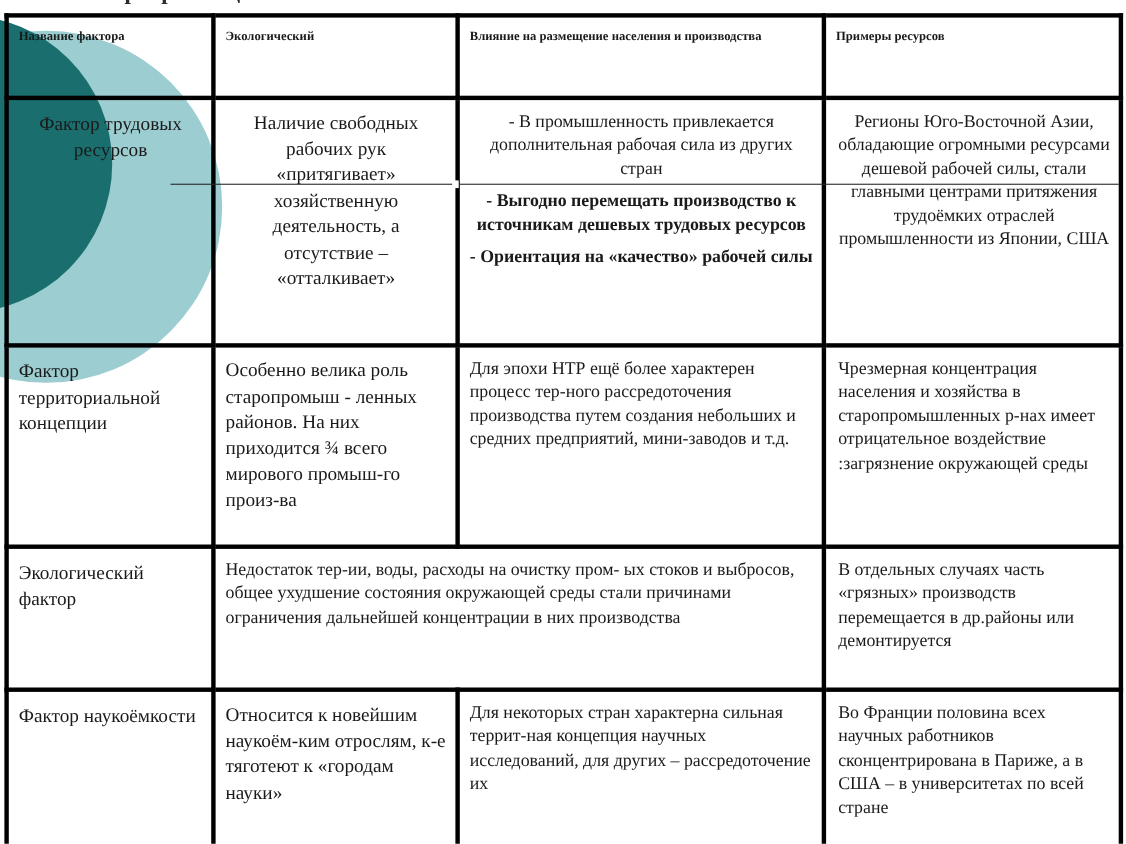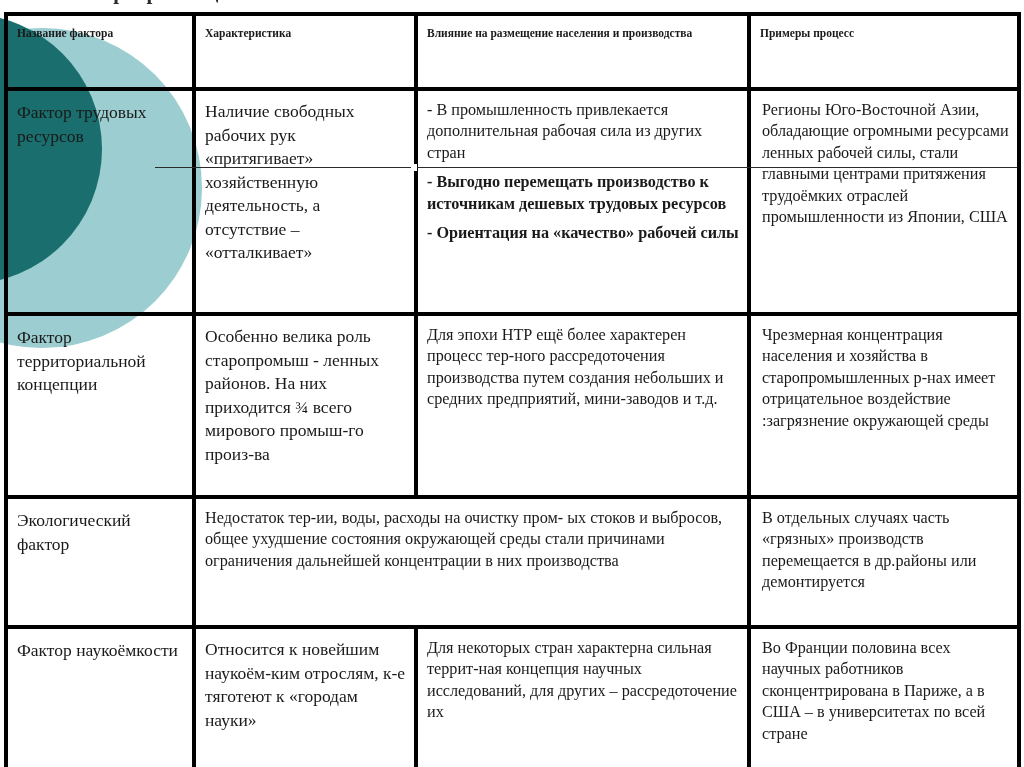--- a/index.html
+++ b/index.html
@@ -119,21 +119,21 @@
   #factors-table tbody td.col-ex {
     font-size: 16.2px;
     line-height: 1.325;
     padding-top: 9px;
   }
   #factors-table tbody td.col-ex {
     padding-left: 11px;
   }
 
   
-  tr#row-labour td { height: 205px; }
+  tr#row-labour td { height: 205px; text-align: center; }
   tr#row-territorial td { height: 163px; }
   tr#row-science td { height: 133px; }
   tr#row-ecology td { height: 110px; }
 
   
   .sub-block { display: block; }
   .sub-block + .sub-block { margin-top: 8px; font-weight: bold; }
 
   
   #stray-rule {
@@ -172,36 +172,36 @@
 <table id="factors-table">
   <colgroup>
     <col class="c1">
       <col class="c2">
       <col class="c3">
       <col class="c4">
   </colgroup>
   <thead>
     <tr>
       <th>Название фактора</th>
-      <th>Характеристика</th>
+      <th>Экологический</th>
       <th>Влияние на размещение населения и производства</th>
-      <th>Примеры процесс</th>
+      <th>Примеры ресурсов</th>
     </tr>
   </thead>
   <tbody>
 
     <tr id="row-labour">
       <td class="col-name">Фактор трудовых ресурсов</td>
       <td class="col-char">Наличие свободных рабочих рук «притягивает» хозяйственную деятельность, а отсутствие – «отталкивает»</td>
       <td class="col-infl">
         <span class="sub-block">- В промышленность привлекается дополнительная рабочая сила из других стран</span>
         <span class="sub-block">- Выгодно перемещать производство к источникам дешевых трудовых ресурсов</span>
         <span class="sub-block">- Ориентация на «качество» рабочей силы</span>
       </td>
-      <td class="col-ex">Регионы Юго-Восточной Азии, обладающие огромными ресурсами ленных рабочей силы, стали главными центрами притяжения трудоёмких отраслей промышленности из Японии, США</td>
+      <td class="col-ex">Регионы Юго-Восточной Азии, обладающие огромными ресурсами дешевой рабочей силы, стали главными центрами притяжения трудоёмких отраслей промышленности из Японии, США</td>
     </tr>
 
     <tr id="row-territorial">
       <td class="col-name">Фактор территориальной концепции</td>
       <td class="col-char">Особенно велика роль старопромыш - ленных районов. На них приходится ¾ всего мирового промыш-го произ-ва</td>
       <td class="col-infl">Для эпохи НТР ещё более характерен процесс тер-ного рассредоточения производства путем создания небольших и средних предприятий, мини-заводов и т.д.</td>
       <td class="col-ex">Чрезмерная концентрация населения и хозяйства в старопромышленных р-нах имеет отрицательное воздействие :загрязнение окружающей среды</td>
     </tr>
 
     <tr id="row-ecology">

